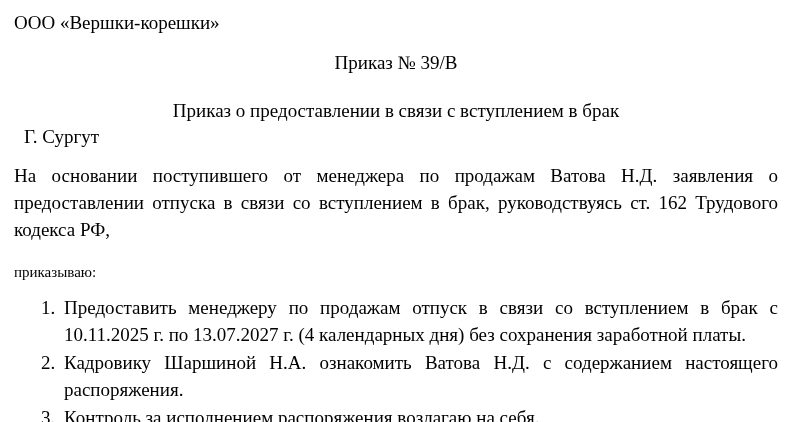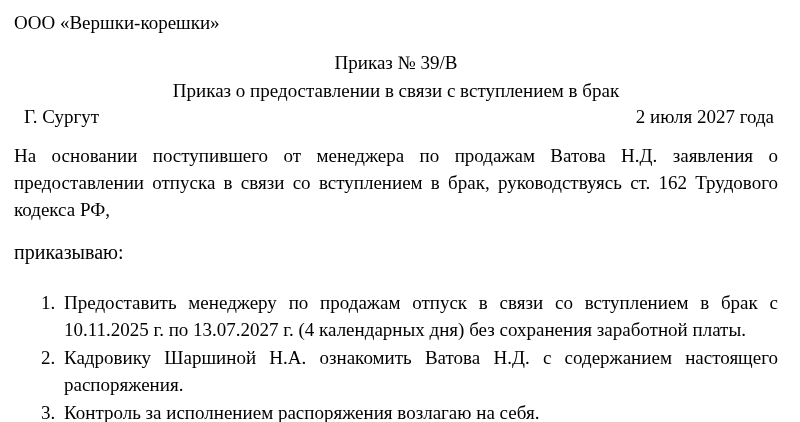--- a/index.html
+++ b/index.html
@@ -23,21 +23,21 @@
   }
   .org-line {
     font-size: 19px;
     line-height: 26px;
     margin-bottom: 14px;
   }
   .doc-title {
     font-size: 19px;
     line-height: 26px;
     text-align: center;
-    margin-bottom: 2px;
+    margin-bottom: 22px;
   }
   .doc-subtitle {
     font-size: 19px;
     line-height: 26px;
     text-align: center;
   }
   .place-date {
     display: flex;
     justify-content: space-between;
     align-items: baseline;
@@ -54,23 +54,23 @@
   }
   .body-par {
     font-size: 19px;
     line-height: 27px;
     text-align: justify;
     text-align-last: left;
     margin-bottom: 16px;
     hyphens: manual;
   }
   .order-word {
-    font-size: 20px;
+    font-size: 15px;
     line-height: 26px;
-    margin-bottom: 24px;
+    margin-bottom: 9px;
   }
   ol.items {
     margin: 0 0 14px 0;
     padding-left: 46px;
     font-size: 19px;
     line-height: 27px;
   }
   ol.items li {
     margin-bottom: 1px;
     text-align: justify;
@@ -87,21 +87,20 @@
 <div class="page">
 
   <div class="org-line">ООО «Вершки-корешки»</div>
 
   <div class="doc-title">Приказ № 39/В</div>
 
   <div class="doc-subtitle">Приказ о предоставлении в связи с вступлением в брак</div>
 
   <div class="place-date">
     <span class="place">Г. Сургут</span>
-    <span class="date">2 июля 2027 года</span>
   </div>
 
   <div class="body-par">На основании поступившего от менеджера по продажам Ватова Н.Д. заявления о предоставлении отпуска в связи со вступлением в брак, руководствуясь ст. 162 Трудового кодекса РФ,</div>
 
   <div class="order-word">приказываю:</div>
 
   <ol class="items">
     <li>Предоставить менеджеру по продажам отпуск в связи со вступлением в брак с 10.11.2025 г. по 13.07.2027 г. (4 календарных дня) без сохранения заработной платы.</li>
     <li>Кадровику Шаршиной Н.А. ознакомить Ватова Н.Д. с содержанием настоящего распоряжения.</li>
     <li class="loose">Контроль за исполнением распоряжения возлагаю на себя.</li>

